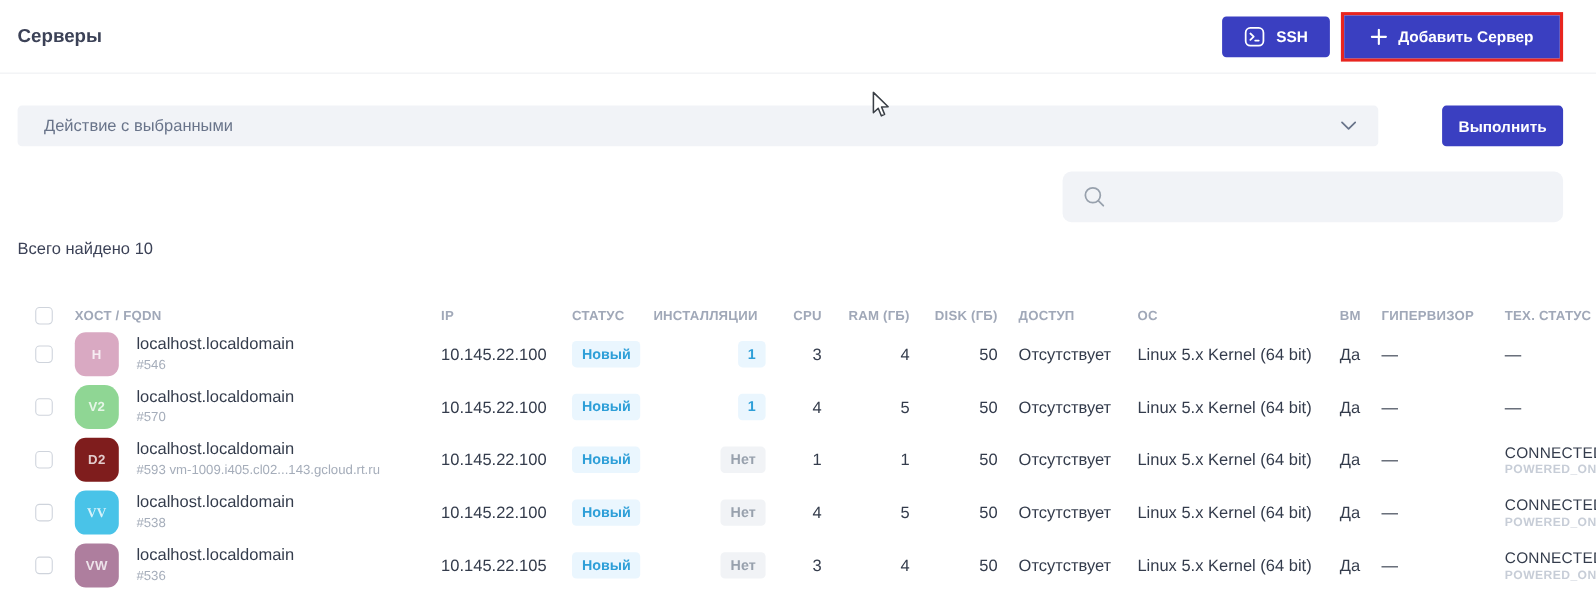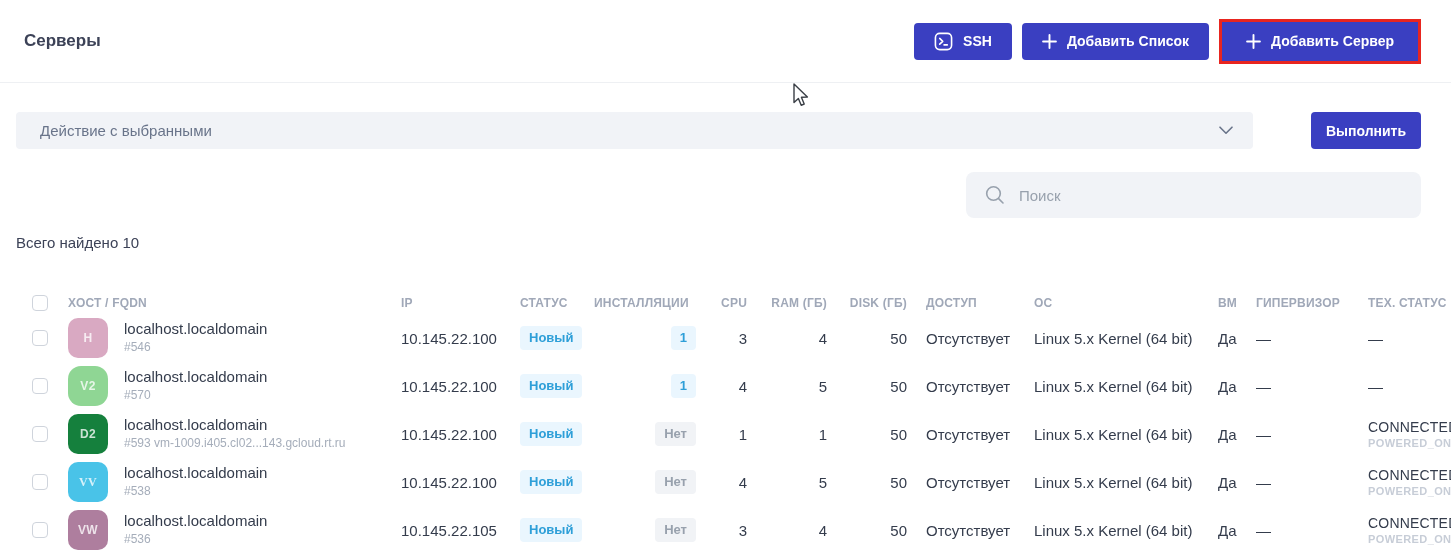--- a/index.html
+++ b/index.html
@@ -17,21 +17,21 @@
   }
   *{box-sizing:border-box;margin:0;padding:0;}
   html,body{width:1451px;height:552px;overflow:hidden;}
   body{
     font-family:"Liberation Sans","DejaVu Sans",sans-serif;
     background:#ffffff;color:var(--text-primary);position:relative;
   }
   
   .top-header{
     display:flex;align-items:center;justify-content:space-between;
-    height:83px;padding:0 30px 0 24px;border-bottom:1px solid var(--divider);
+    height:67px;padding:0 30px 0 16px;border-bottom:1px solid var(--divider);
   }
   .page-title{font-size:17px;font-weight:700;color:#3c4257;}
   .header-actions{display:flex;align-items:center;gap:10px;}
   .btn{
     display:inline-flex;align-items:center;justify-content:center;gap:10px;
     height:37px;padding:0 20px;border:none;border-radius:4px;
     background:var(--accent);color:#fff;font-family:inherit;
     font-size:14px;font-weight:700;cursor:pointer;white-space:nowrap;text-align:center;
   }
   .btn .plus{display:inline-flex;}
@@ -114,28 +114,20 @@
     <button class="btn">
       <span style="display:inline-flex;">
         <svg width="19" height="19" viewBox="0 0 20 20" fill="none">
           <rect x="1.5" y="1.5" width="17" height="17" rx="4.5" stroke="#fff" stroke-width="1.7"></rect>
           <path d="M6 6.8 L9.2 9.8 L6 12.8" stroke="#fff" stroke-width="1.7" stroke-linecap="round" stroke-linejoin="round"></path>
           <path d="M10.6 13.6 H14" stroke="#fff" stroke-width="1.7" stroke-linecap="round"></path>
         </svg>
       </span>
       <span>SSH</span>
     </button>
-    <button class="btn">
-      <span class="plus">
-        <svg width="15" height="15" viewBox="0 0 14 14" fill="none">
-          <path d="M7 1 V13 M1 7 H13" stroke="#fff" stroke-width="1.8" stroke-linecap="round"></path>
-        </svg>
-      </span>
-      <span>Добавить Список</span>
-    </button>
     <span class="highlight-wrap">
       <button class="btn">
         <span class="plus">
           <svg width="15" height="15" viewBox="0 0 14 14" fill="none">
             <path d="M7 1 V13 M1 7 H13" stroke="#fff" stroke-width="1.8" stroke-linecap="round"></path>
           </svg>
         </span>
         <span>Добавить Сервер</span>
       </button>
     </span>
@@ -156,21 +148,20 @@
   </div>
 
   <div class="search-row">
     <div class="search-box">
       <span style="display:inline-flex;">
         <svg width="22" height="22" viewBox="0 0 22 22" fill="none">
           <circle cx="9.5" cy="9.5" r="6.8" stroke="#98a1ad" stroke-width="1.6"></circle>
           <path d="M14.6 14.6 L19 19" stroke="#98a1ad" stroke-width="1.6" stroke-linecap="round"></path>
         </svg>
       </span>
-      <input type="text" placeholder="Поиск" style="">
     </div>
   </div>
 
   <div class="total-found">Всего найдено 10</div>
 
   <div class="server-table">
     <div class="t-row t-head">
       <div class="th">
           <input type="checkbox" class="checkbox" style="">
         </div>
@@ -240,21 +231,21 @@
       <span class="tech-primary dash">—</span>
 
     </div>
   </div>
 
   <div class="t-row">
     <div>
             <input type="checkbox" class="checkbox" style="">
           </div>
     <div class="host-cell">
-      <div class="avatar" style="background: #15803d;">D2</div>
+      <div class="avatar" style="background: #7f1d1d;">D2</div>
       <div>
         <div class="host-name">localhost.localdomain</div>
         <div class="host-sub">#593 vm-1009.i405.cl02...143.gcloud.rt.ru</div>
       </div>
     </div>
     <div class="cell">10.145.22.100</div>
     <div><span class="badge badge-info">Новый</span></div>
     <div class="cell-inst"><span class="badge badge-muted">Нет</span></div>
     <div class="cell al-r">1</div>
     <div class="cell al-r">1</div>

